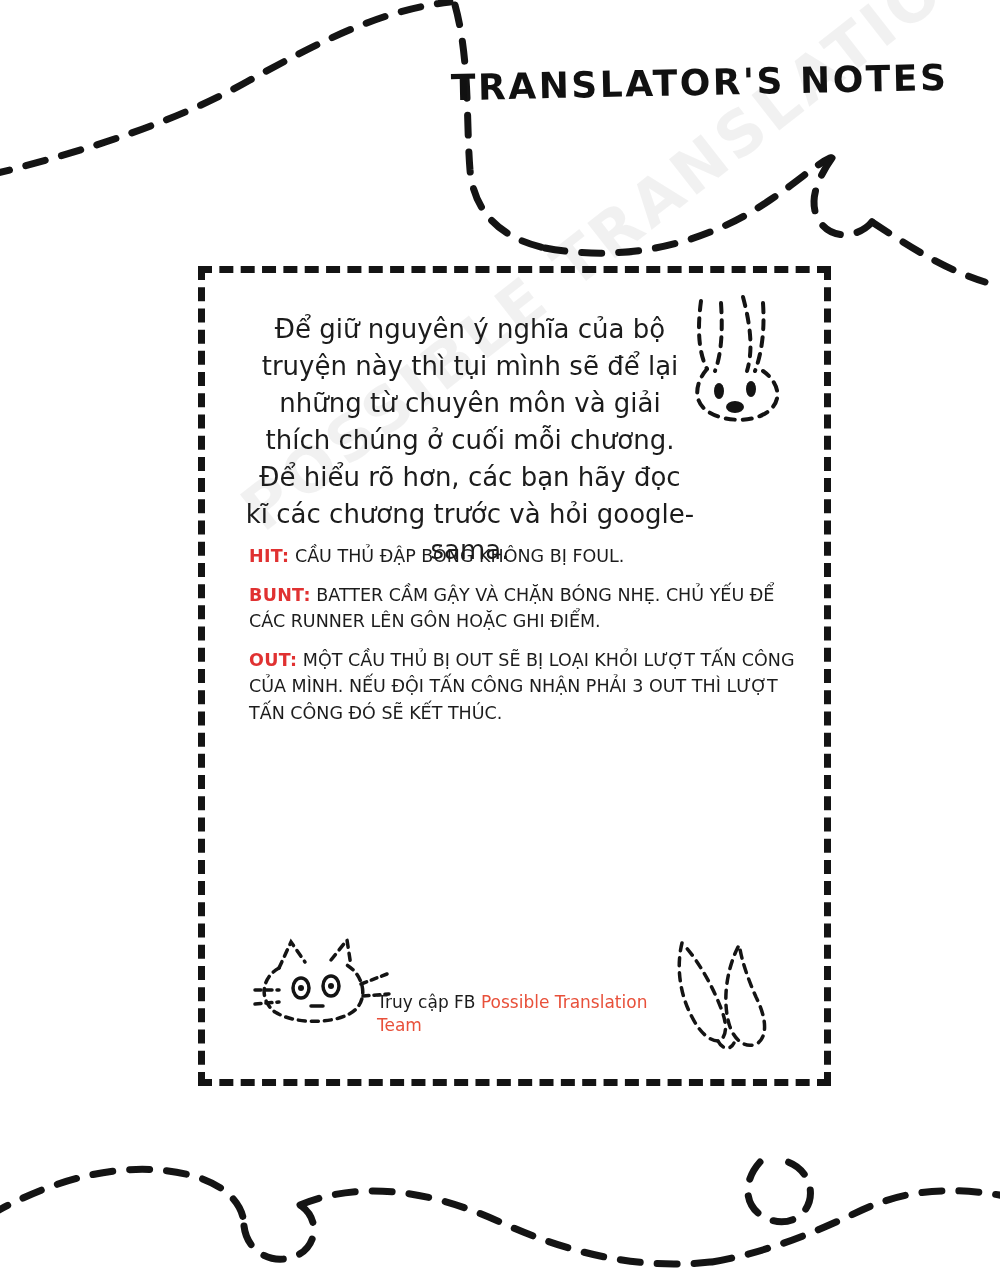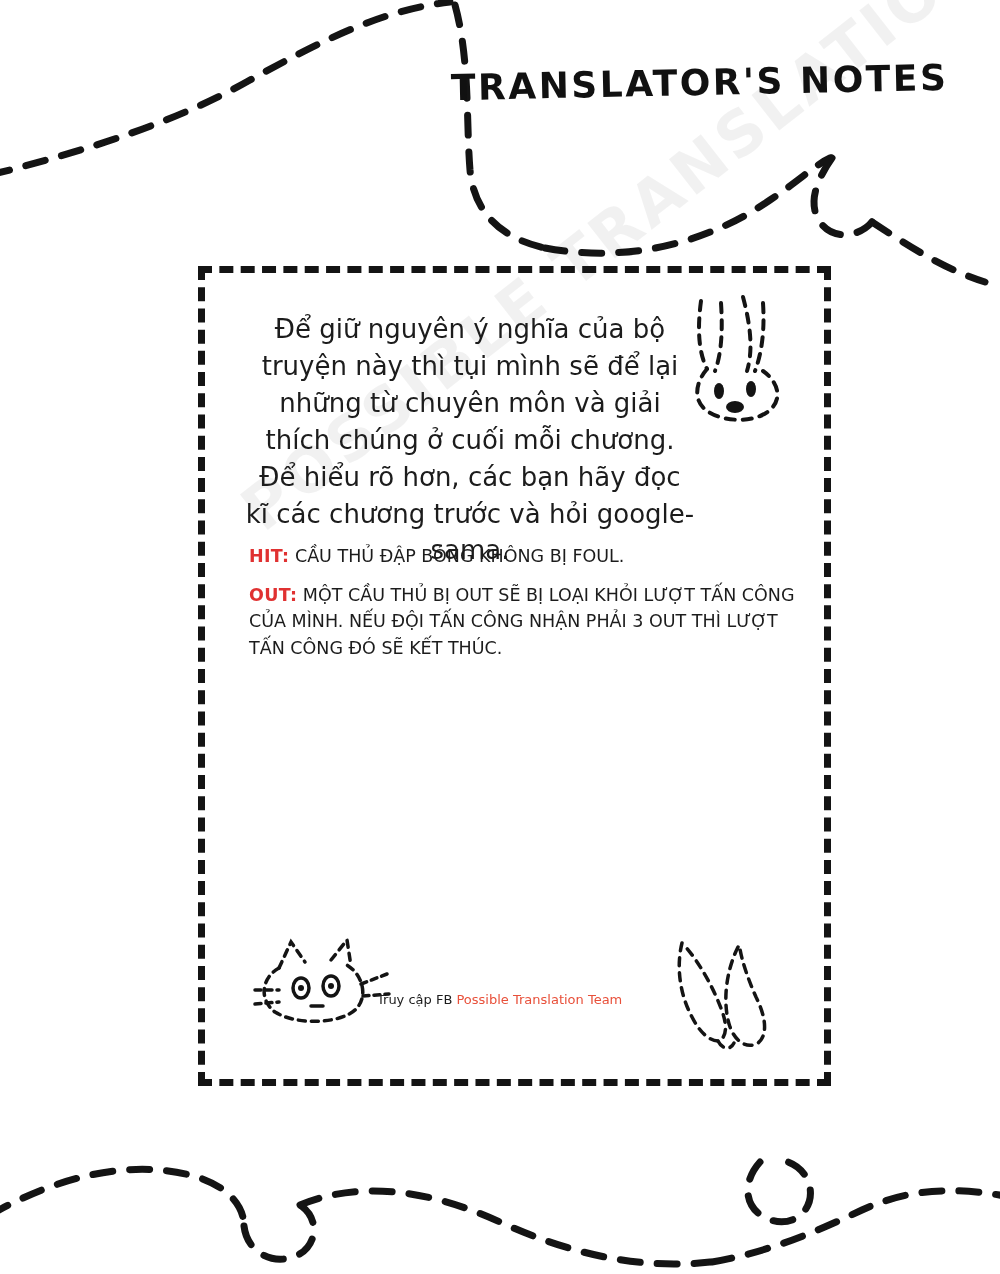--- a/index.html
+++ b/index.html
@@ -110,21 +110,21 @@
     left: 455px;
     top: 660px;
     width: 130px;
     height: 130px;
   }
   .credit {
     position: absolute;
     left: 172px;
     top: 718px;
     width: 320px;
-    font-size: 13px;
+    font-size: 17px;
     line-height: 1.35;
     color: #1c1c1c;
   }
   .credit .fb-name {
     color: #e8503a;
   }
 
   
   .watermark {
     position: absolute;
@@ -181,20 +181,24 @@
       <ellipse cx="46" cy="100" rx="5" ry="8" fill="#141414" stroke="none"></ellipse>
       <ellipse cx="78" cy="98" rx="5" ry="8" fill="#141414" stroke="none"></ellipse>
       <ellipse cx="62" cy="116" rx="9" ry="6" fill="#141414" stroke="none"></ellipse>
     </g>
   </svg>
 
   <div class="glossary">
     <div class="entry">
       <span class="term">Hit:</span>
       <span class="def">Cầu thủ đập bóng không bị foul.</span>
+    </div>
+    <div class="entry">
+      <span class="term">Bunt:</span>
+      <span class="def">Batter cầm gậy và chặn bóng nhẹ. Chủ yếu để các runner lên gôn hoặc ghi điểm.</span>
     </div>
     <div class="entry">
       <span class="term">Out:</span>
       <span class="def">Một cầu thủ bị out sẽ bị loại khỏi lượt tấn công của mình. Nếu đội tấn công nhận phải 3 out thì lượt tấn công đó sẽ kết thúc.</span>
     </div>
   </div>
 
   <svg class="cat" viewBox="0 0 160 110" xmlns="http://www.w3.org/2000/svg">
     <g fill="none" stroke="#141414" stroke-width="3.5" stroke-linecap="round">
       <path d="M 40 40 L 52 14 L 66 34" stroke-dasharray="7 6"></path>

